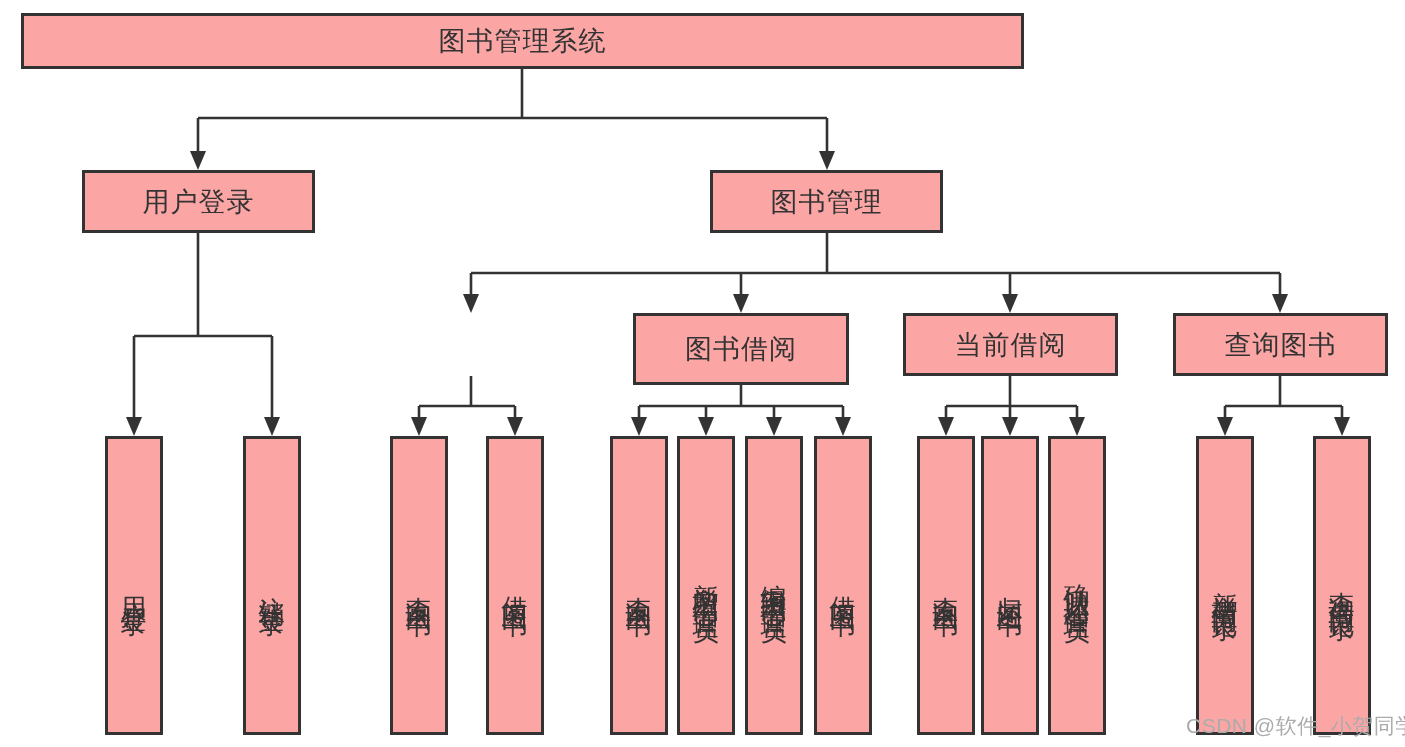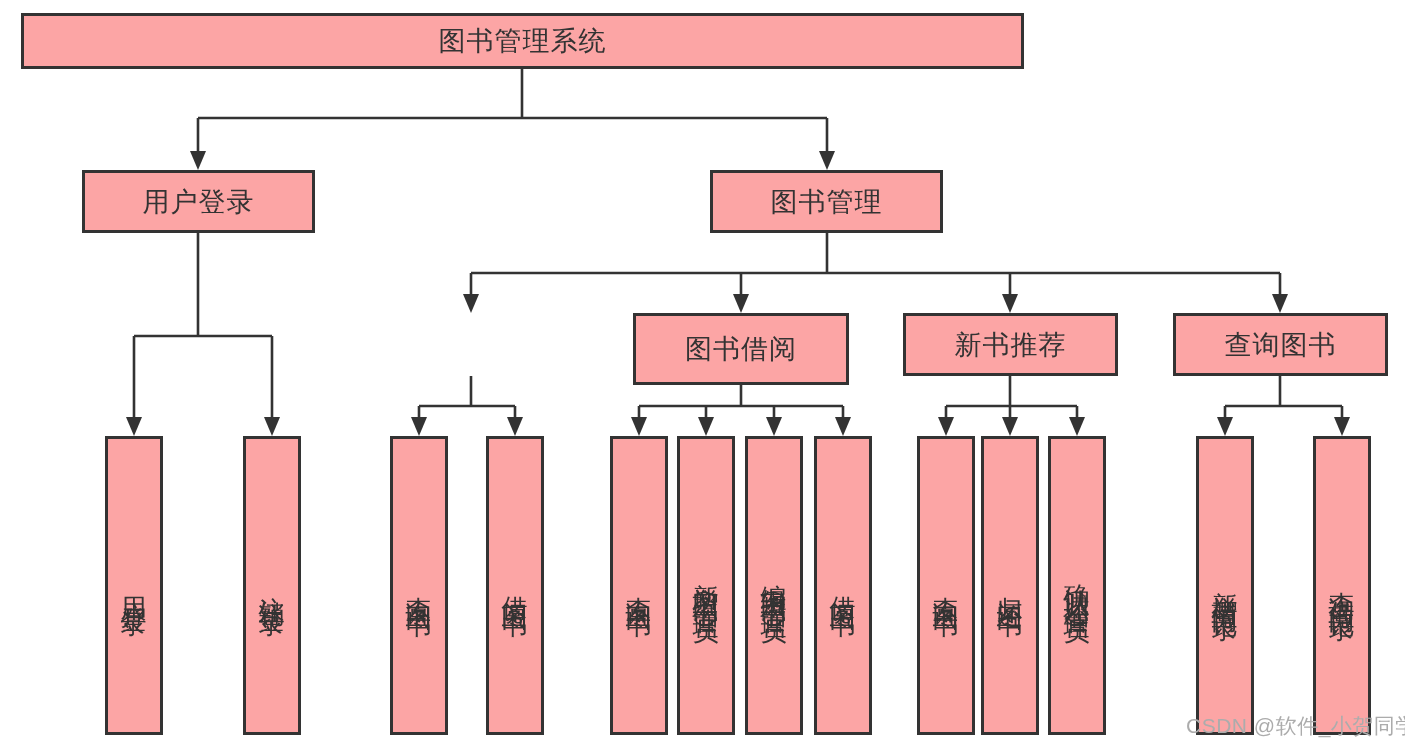--- a/index.html
+++ b/index.html
@@ -108,21 +108,21 @@
     <span class="lbl">用户登录</span>
   </div>
   <div class="node node-h" style="left:710px; top:170px; width:233px; height:63px">
     <span class="lbl">图书管理</span>
   </div>
 
   <div class="node node-h" style="left:633px; top:313px; width:216px; height:72px">
     <span class="lbl">图书借阅</span>
   </div>
   <div class="node node-h" style="left:903px; top:313px; width:215px; height:63px">
-    <span class="lbl">新书推荐</span>
+    <span class="lbl">当前借阅</span>
   </div>
   <div class="node node-h" style="left:1173px; top:313px; width:215px; height:63px">
     <span class="lbl">查询图书</span>
   </div>
 
   <div class="node node-v" style="left:105px; top:436px; width:58px; height:299px">
     <span class="lbl">用户登录</span>
   </div>
   <div class="node node-v" style="left:243px; top:436px; width:58px; height:299px">
     <span class="lbl">注销登录</span>

